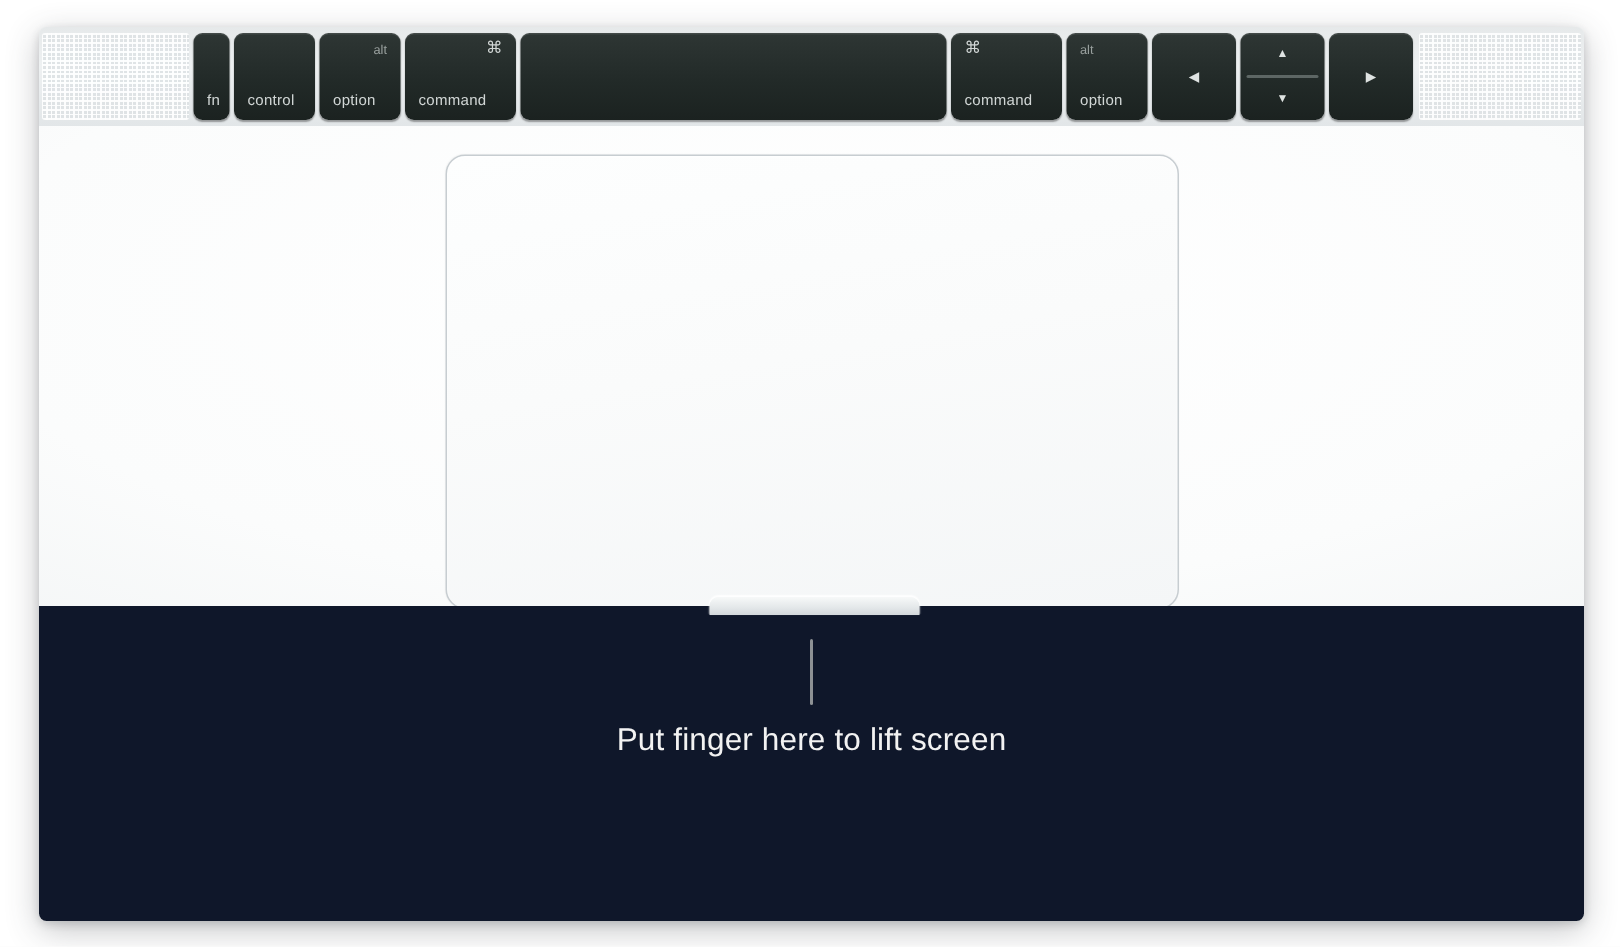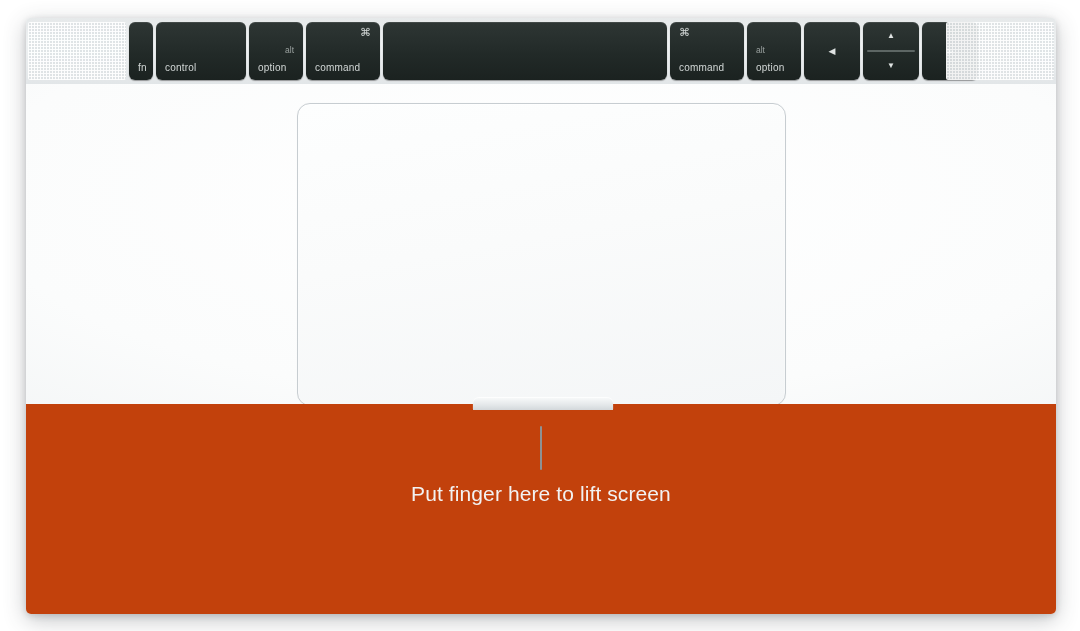--- a/index.html
+++ b/index.html
@@ -91,21 +91,21 @@
     position: absolute;
     bottom: 7px;
     font-size: 10px;
     color: #d2d7d6;
     letter-spacing: 0.2px;
     white-space: nowrap;
     line-height: 1;
   }
   .key .lbl-sub {
     position: absolute;
-    top: 24px;
+    top: 7px;
     font-size: 8.5px;
     color: #9aa19f;
     white-space: nowrap;
     line-height: 1;
   }
   .key .glyph {
     position: absolute;
     top: 5px;
     font-size: 11px;
     color: #d2d7d6;
@@ -190,21 +190,21 @@
     z-index: 4;
   }
 
   
   #front-face {
     position: absolute;
     left: 0;
     top: 386px;
     width: 1030px;
     height: 210px;
-    background: #c2410c;
+    background: #0f172a;
   }
 
   #pointer-line {
     position: absolute;
     left: 514px;
     top: 22px;
     width: 2px;
     height: 44px;
     background: #8d9194;
     border-radius: 1px;
@@ -232,21 +232,21 @@
   <div id="device">
 
     <div id="keyboard-strip">
 
       <div class="speaker" id="speaker-left"></div>
 
       <div id="key-row">
           <div class="key align-left" style="width: 24px;">
             <span class="lbl-main">fn</span>
           </div>
-          <div class="key align-left" style="width: 54px; padding-left: 36px;">
+          <div class="key align-left" style="width: 54px;">
             <span class="lbl-main">control</span>
           </div>
           <div class="key align-left" style="width: 54px;">
             <span class="lbl-sub">alt</span>
             <span class="lbl-main">option</span>
           </div>
           <div class="key align-left" style="width: 74px;">
             <span class="glyph">⌘</span>
             <span class="lbl-main">command</span>
           </div>

